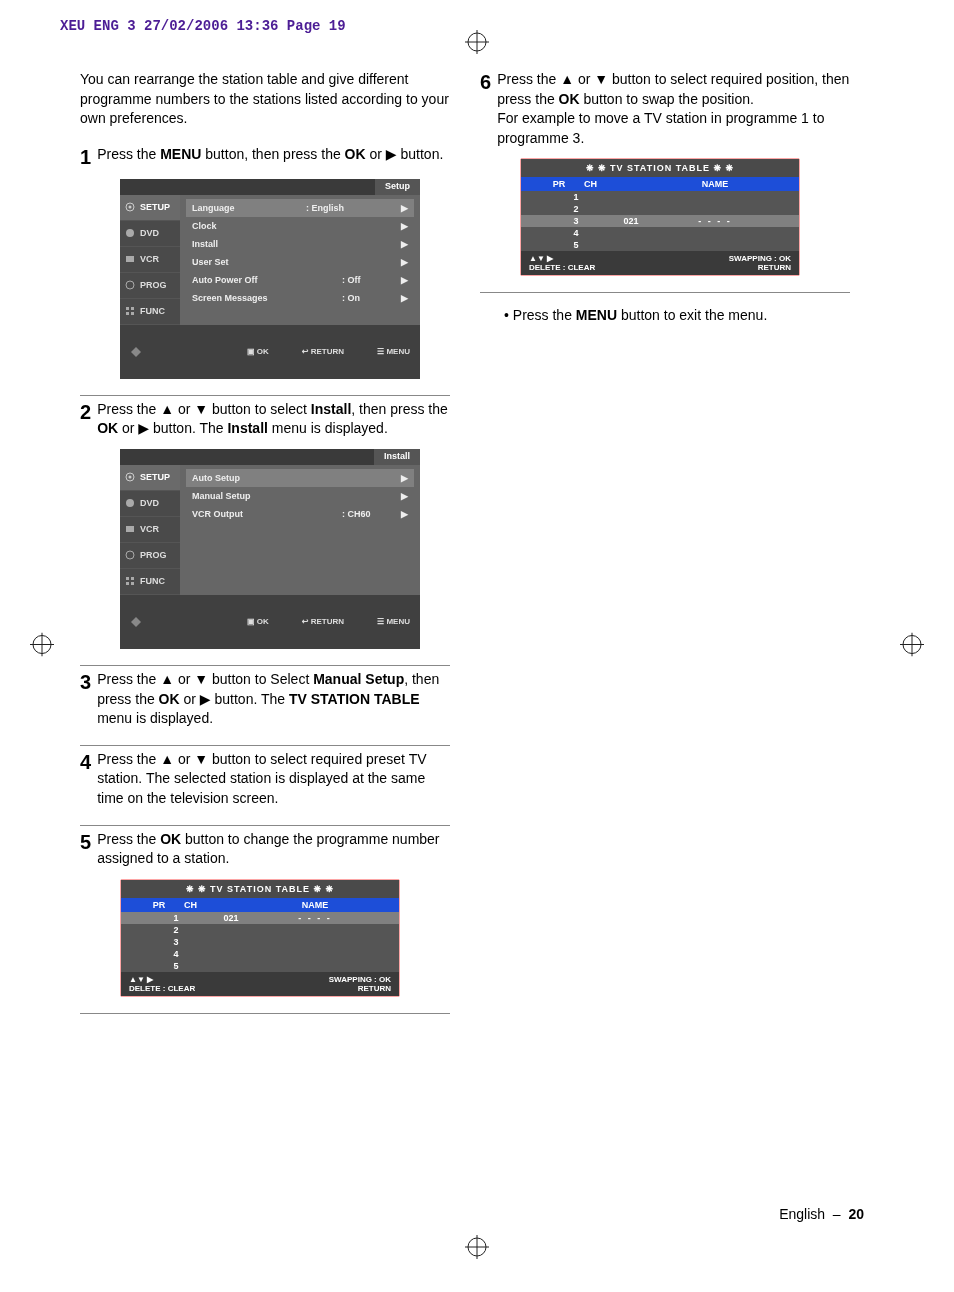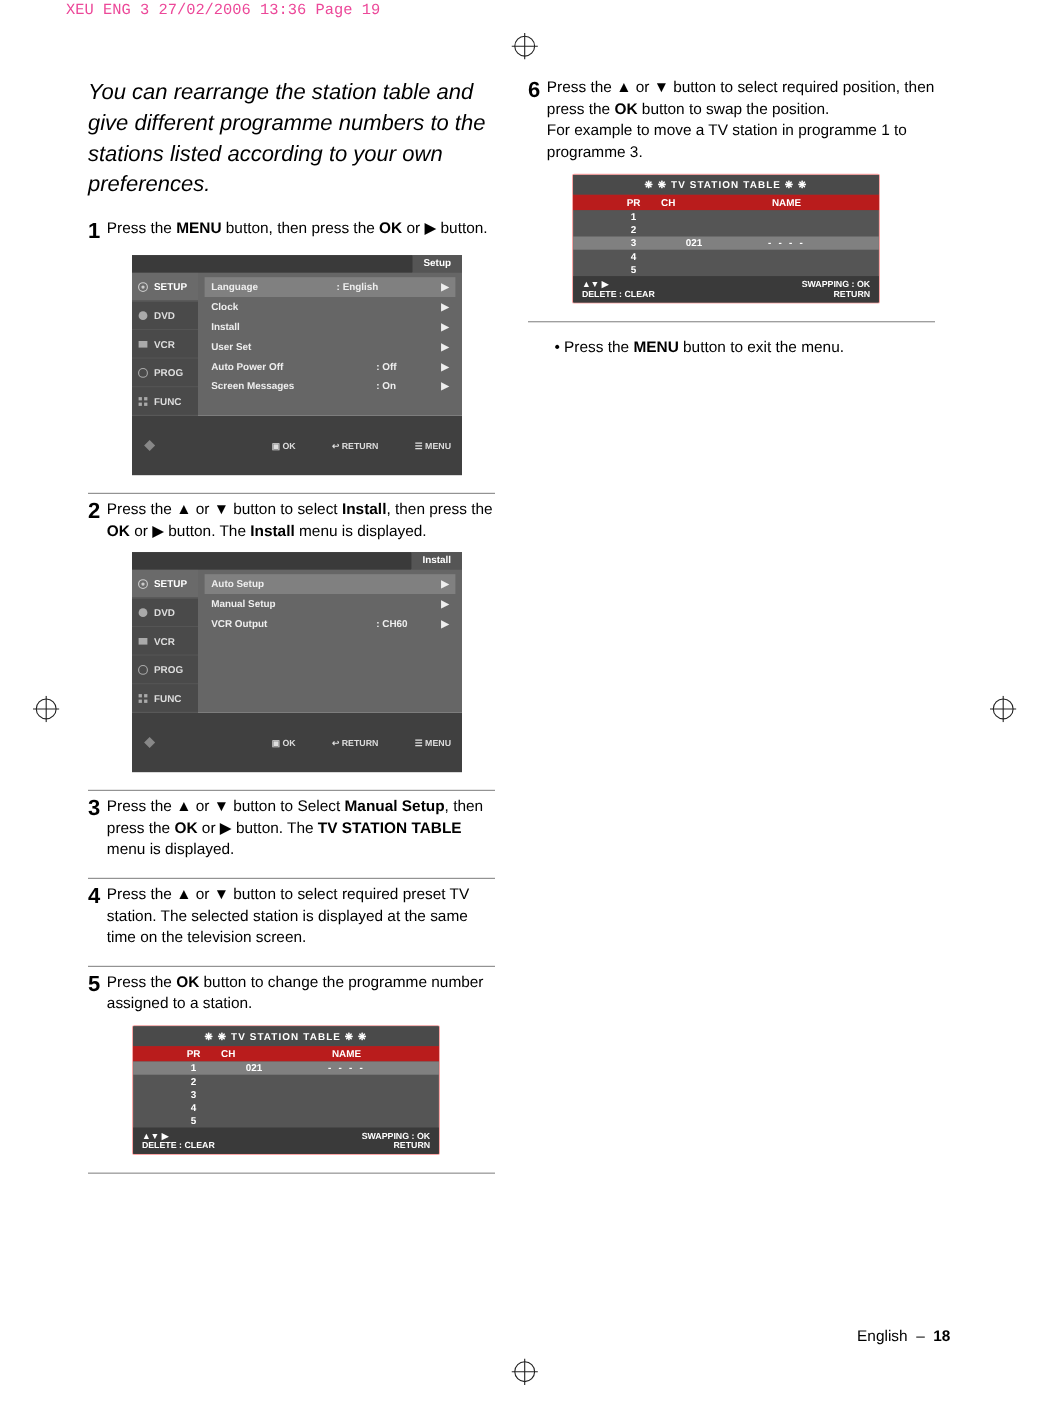--- a/index.html
+++ b/index.html
@@ -6,25 +6,26 @@
   body {
     font-family: Arial, Helvetica, sans-serif;
     background: #fff;
     width: 954px;
     height: 1292px;
     position: relative;
     color: #000;
   }
   .print-header {
     position: absolute;
-    top: 2px;
+    top: 18px;
     left: 60px;
     font-family: "Courier New", monospace;
     font-size: 14px;
-    color: #ec4899;
+    color: #4c1d95;
+    font-weight: bold;
   }
   .crop-mark {
     position: absolute;
     color: #222;
     font-size: 18px;
     line-height: 1;
   }
   .crop-top { top: 30px; left: 50%; transform: translateX(-50%); }
   .crop-left { top: 50%; left: 30px; transform: translateY(-50%); }
   .crop-right { top: 50%; right: 30px; transform: translateY(-50%); }
@@ -38,24 +39,23 @@
     display: flex;
     gap: 30px;
   }
   .col { width: 370px; }
   h2.section-title {
     font-size: 18px;
     font-weight: bold;
     margin-bottom: 10px;
   }
   p.intro {
-    font-size: 20px;
+    font-size: 14px;
     line-height: 1.4;
     margin-bottom: 16px;
-    font-style: italic;
   }
   .step { margin-bottom: 14px; }
   .step-row { display: flex; align-items: flex-start; }
   .step-num {
     font-size: 20px;
     font-weight: bold;
     margin-right: 6px;
     line-height: 1.2;
   }
   .step-text {
@@ -151,23 +151,23 @@
   }
   .tst-header {
     text-align: center;
     padding: 4px 0;
     font-weight: bold;
     letter-spacing: 1px;
     background: #4a4a4a;
   }
   .tst-cols {
     display: flex;
-    padding: 2px 30px;
-    font-weight: bold;
-    background: #b91c1c;
+    padding: 2px 13px;
+    font-weight: bold;
+    background: #1d4ed8;
   }
   .tst-cols .c1 { width: 50px; text-align: center; }
   .tst-cols .c2 { width: 60px; text-align: left; }
   .tst-cols .c3 { flex: 1; text-align: center; }
   .tst-row {
     display: flex;
     padding: 1px 30px;
     font-weight: bold;
   }
   .tst-row.hl { background: #808080; }
@@ -526,14 +526,14 @@
       </div>
     </div>
 
     <hr class="step-rule">
 
     <p class="bullet-line">• Press the <b>MENU</b> button to exit the menu.</p>
   </div>
 </div>
 
 <div class="page-footer">
-  <span>English</span>&nbsp;&nbsp;<span>–</span>&nbsp;&nbsp;<b>18</b>
+  <span>English</span>&nbsp;&nbsp;<span>–</span>&nbsp;&nbsp;<b>20</b>
 </div>
 
 </body></html>

